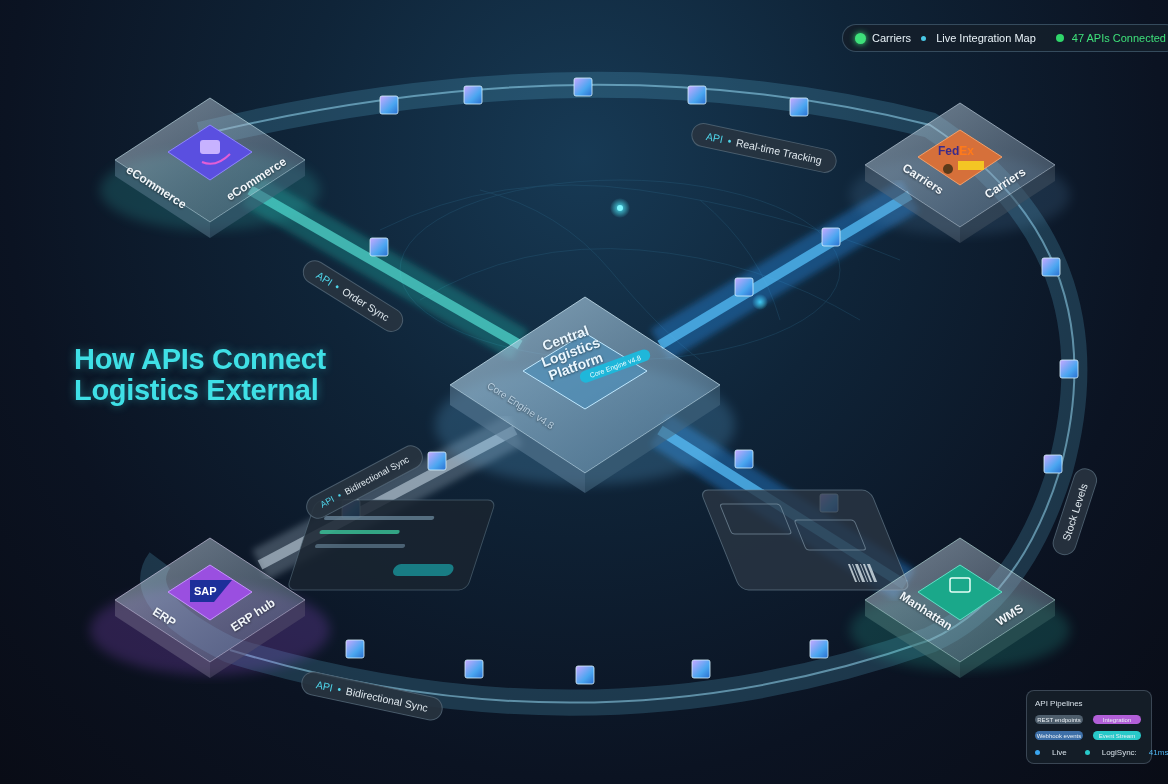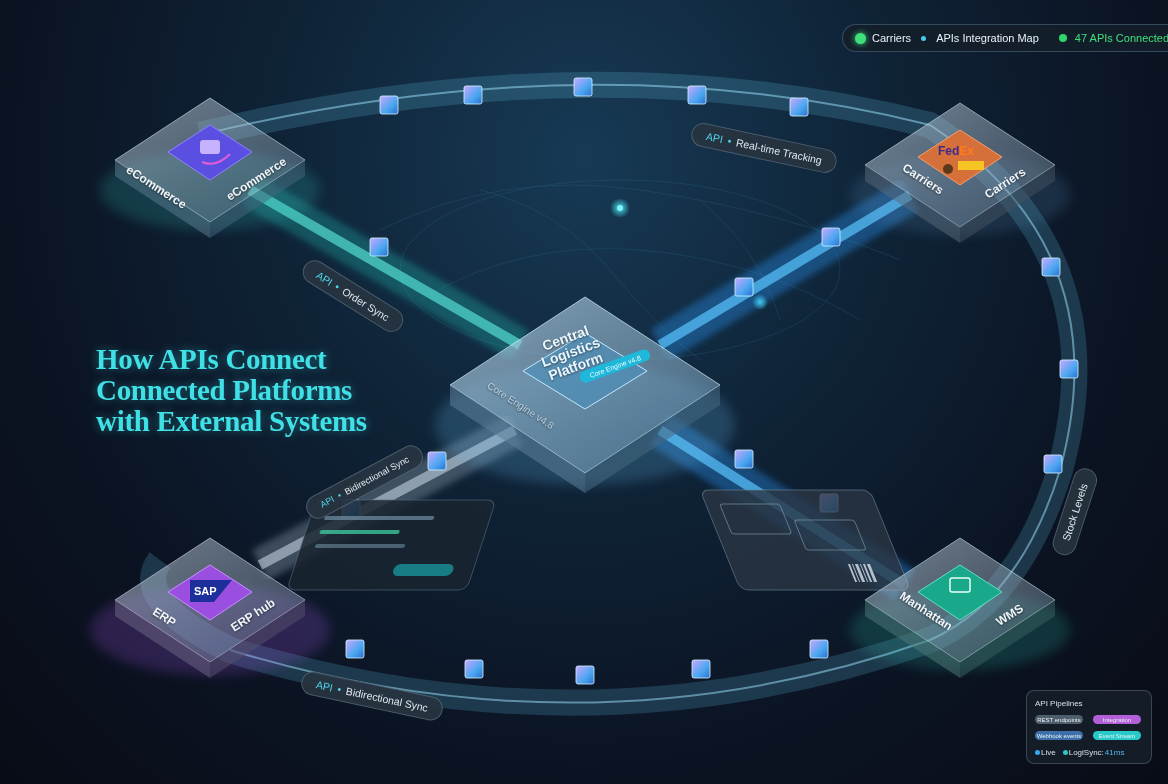--- a/index.html
+++ b/index.html
@@ -6,33 +6,33 @@
   body{width:1168px;height:784px;overflow:hidden;position:relative;
     background:radial-gradient(ellipse at 50% 20%, #173a55 0%, #0f2438 35%, #0b1322 70%, #090c16 100%);
     font-family:"Liberation Sans", sans-serif;color:#e6f4ff;}
   svg.scene{position:absolute;left:0;top:0;width:1168px;height:784px;}
   .status-pill{position:absolute;left:842px;top:24px;height:26px;padding:0 12px;border-radius:14px;
     background:rgba(20,30,42,0.92);border:1px solid rgba(120,160,190,0.35);display:flex;align-items:center;gap:6px;
     font-size:11px;color:#e8f2f8;white-space:nowrap;}
   .dot-lg{width:11px;height:11px;border-radius:50%;background:#3ee07a;box-shadow:0 0 6px #3ee07a;}
   .dot-sm{width:5px;height:5px;border-radius:50%;background:#49c8e6;margin:0 4px;}
   .dot-md{width:8px;height:8px;border-radius:50%;background:#2fd56a;margin-left:14px;margin-right:2px;}
-  .headline{position:absolute;left:96px;top:344px;font-size:29px;line-height:31px;font-weight:bold;
-    color:#3fe0e6;text-shadow:0 0 10px rgba(60,220,230,0.45);letter-spacing:-0.3px;font-family:Liberation Serif, serif;}
+  .headline{position:absolute;left:74px;top:344px;font-size:29px;line-height:31px;font-weight:bold;
+    color:#3fe0e6;text-shadow:0 0 10px rgba(60,220,230,0.45);letter-spacing:-0.3px;}
   .headline div{white-space:nowrap;}
   .label-pill{position:absolute;height:22px;padding:0 14px;border-radius:12px;background:rgba(40,52,64,0.9);
     border:1px solid rgba(140,170,190,0.35);display:flex;align-items:center;font-size:10.5px;color:#dfe8ee;white-space:nowrap;}
   .label-pill .api{color:#4fd5ea;margin-right:5px;}
   .label-pill .sep{color:#4fd5ea;margin-right:5px;}
   .node-label{position:absolute;font-size:12px;font-weight:bold;color:#f1f6fa;white-space:nowrap;text-shadow:0 1px 2px rgba(0,0,0,0.5);}
   .legend{position:absolute;left:1026px;top:690px;width:124px;height:72px;border-radius:8px;background:rgba(22,30,40,0.92);
     border:1px solid rgba(130,150,170,0.35);font-size:8px;color:#d6e0e8;}
   .legend .title{position:absolute;left:8px;top:8px;}
   .legend .chip{position:absolute;height:9px;border-radius:5px;font-size:6px;display:flex;align-items:center;justify-content:center;color:#eaf0f5;}
-  .legend .foot{position:absolute;left:8px;top:57px;display:flex;align-items:center;gap:1px;font-size:8px;}
+  .legend .foot{position:absolute;left:8px;top:57px;display:flex;align-items:center;gap:12px;font-size:8px;}
   .legend .fdot{width:5px;height:5px;border-radius:50%;}
   .core-badge{position:absolute;left:578px;top:360px;height:12px;padding:0 10px;border-radius:7px;background:#1fb7da;
     font-size:7px;color:#e8fbff;display:flex;align-items:center;transform:rotate(-20deg);}
 </style>
 </head>
 <body>
 
 <svg class="scene" viewBox="0 0 1168 784" xmlns="http://www.w3.org/2000/svg">
   <defs>
     <radialGradient id="glowCyan" cx="50%" cy="50%" r="50%">
@@ -223,29 +223,28 @@
     <path d="M-135 0 L0 88 L0 108 L-135 20 Z" fill="#5c7e97" opacity="0.55"></path>
     <path d="M135 0 L0 88 L0 108 L135 20 Z" fill="#46677f" opacity="0.55"></path>
     <path d="M-62 -14 L0 -52 L62 -14 L0 24 Z" fill="#4e8fb8" fill-opacity="0.7" stroke="#bfe8ff"></path>
   </g>
 </svg>
 
 <div class="status-pill">
   <span class="dot-lg"></span>
   <span>Carriers</span>
   <span class="dot-sm"></span>
-  <span>APIs Integration Map</span>
+  <span>Live Integration Map</span>
   <span class="dot-md"></span>
   <span style="color:#3ee07a">47 APIs Connected</span>
 </div>
 
 <div class="headline">
   <div>How APIs Connect</div>
-  <div>Connected Platforms</div>
-  <div>with External Systems</div>
+  <div>Logistics External</div>
 </div>
 
 <div class="node-label" style="left:540px;top:330px;font-size:14px;line-height:15px;text-align:center;transform:rotate(-20deg);color:#eaf7ff;">
   <div>Central</div>
   <div>Logistics</div>
   <div>Platform</div>
 </div>
 <div class="core-badge">Core Engine v4.8</div>
 <div class="node-label" style="left:482px;top:400px;font-size:10px;font-weight:normal;color:#b8cfe0;transform:rotate(33deg);">Core Engine v4.8</div>
 

